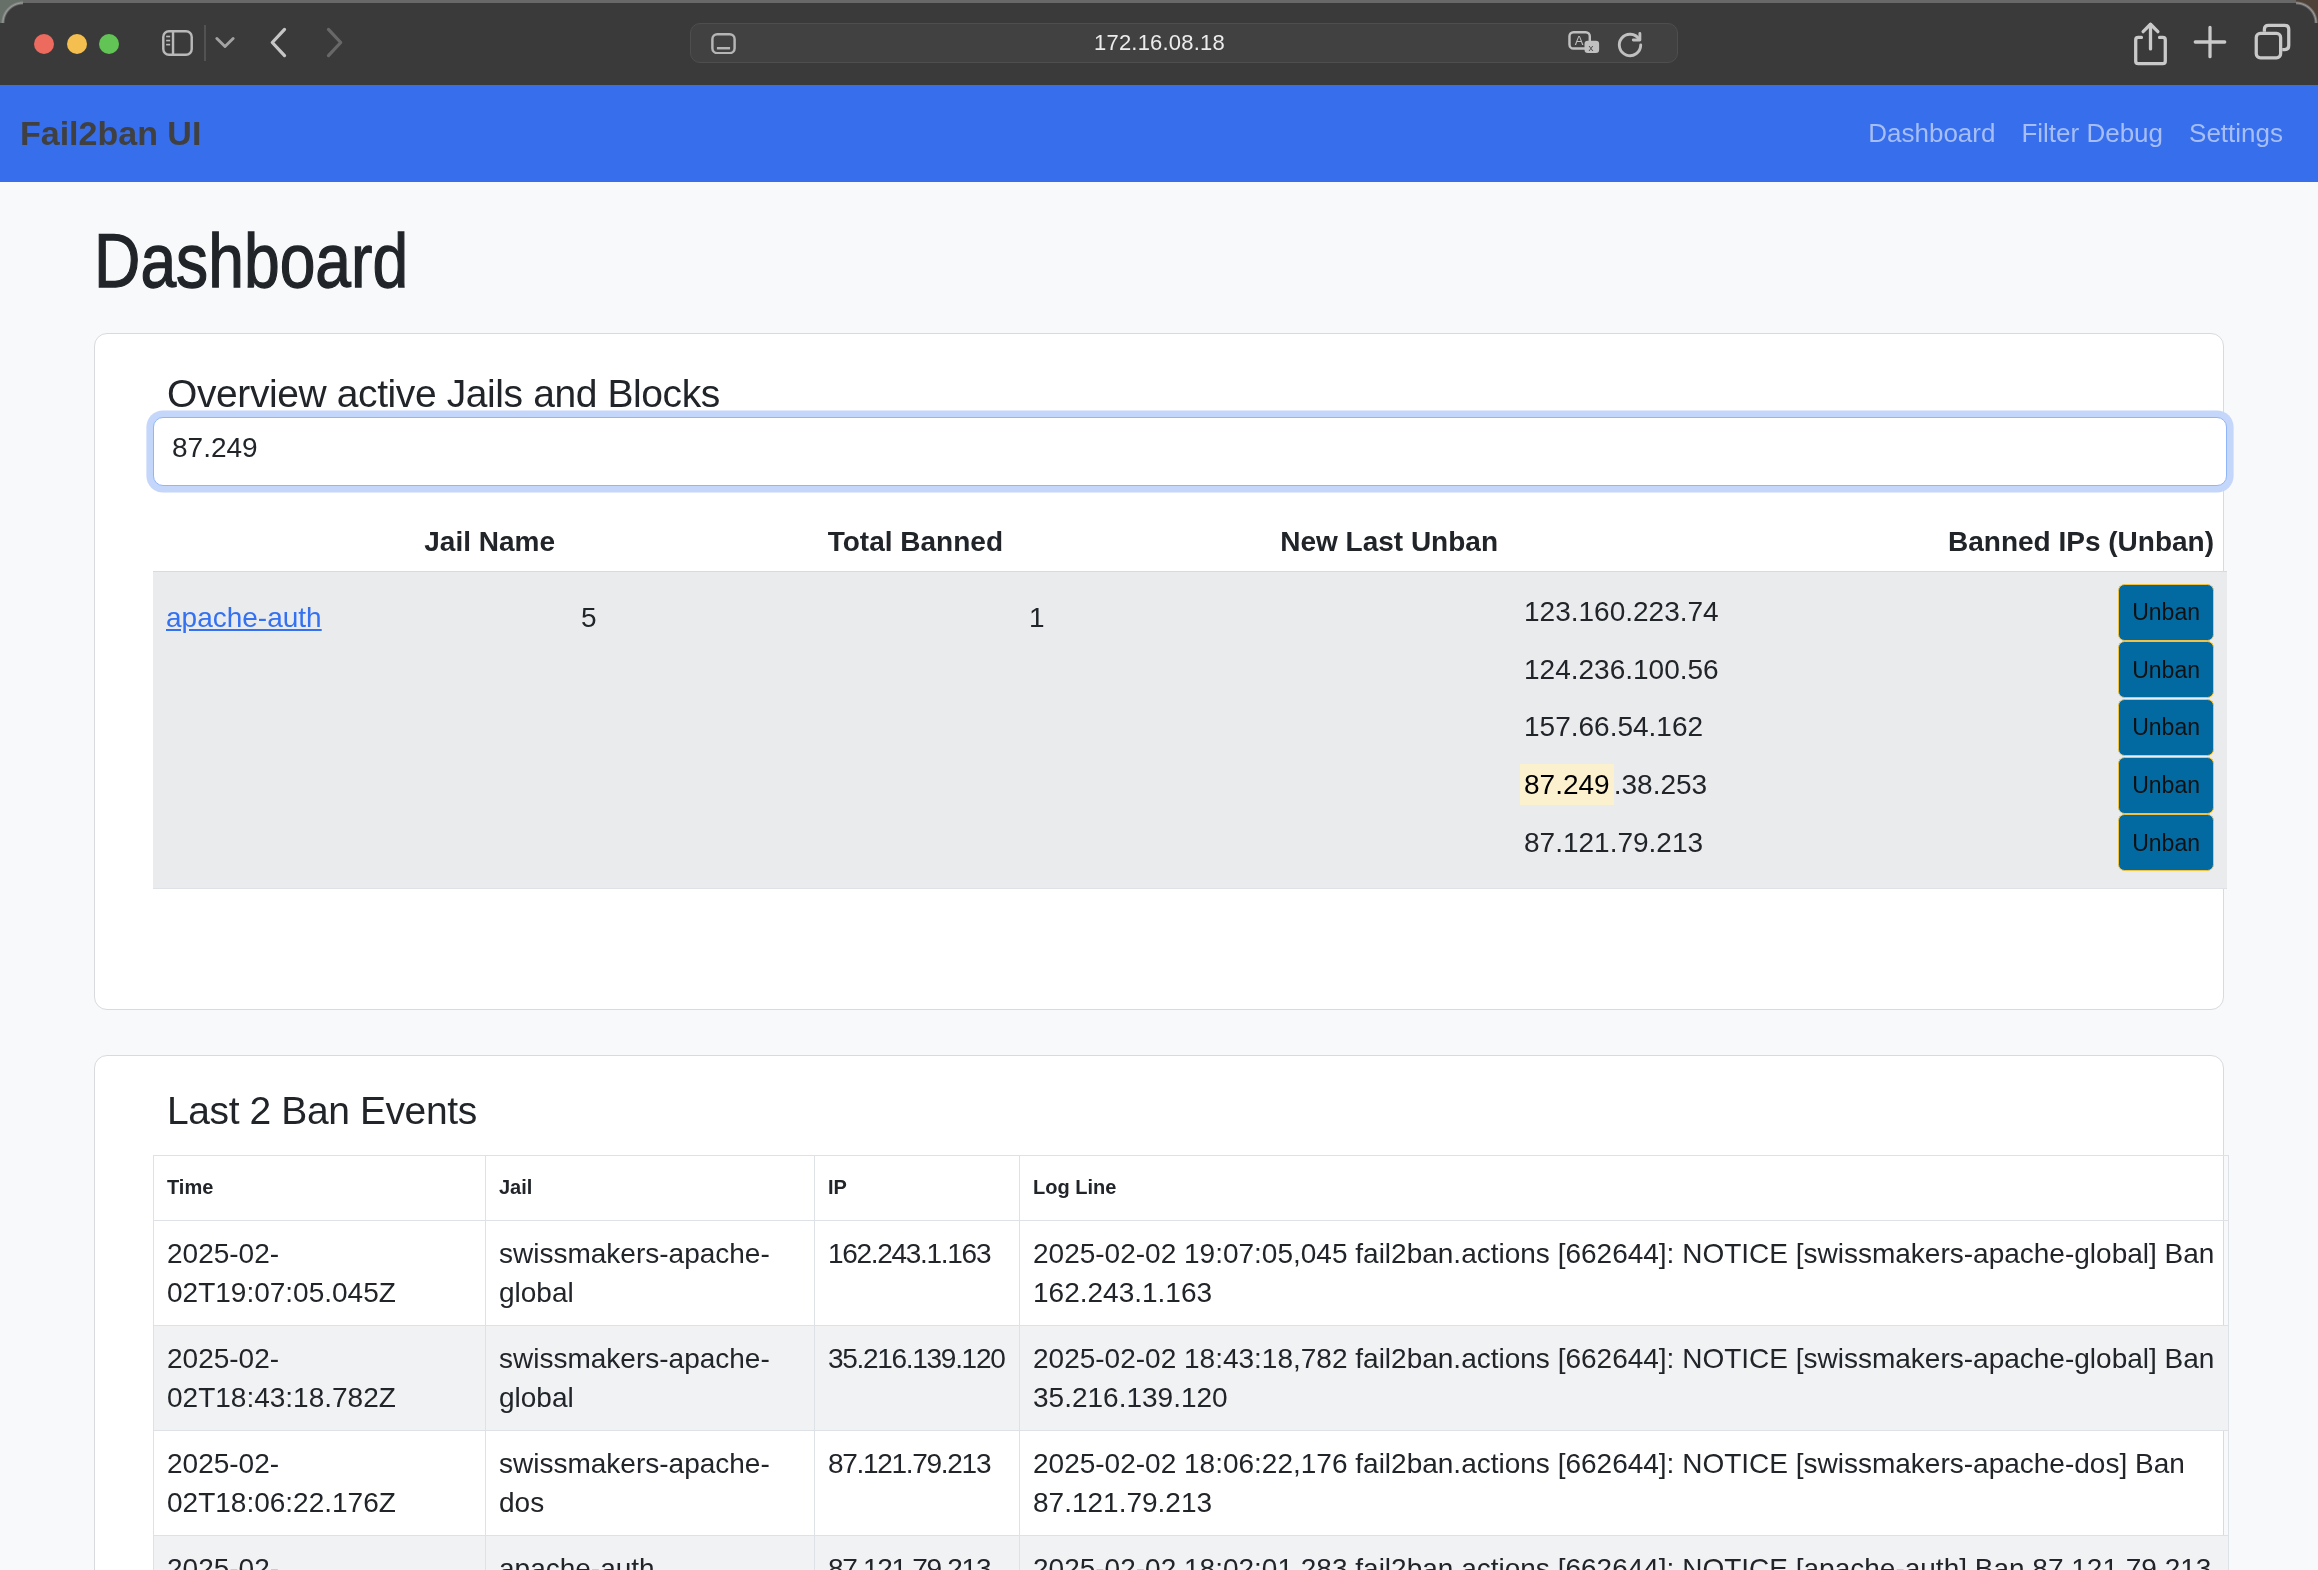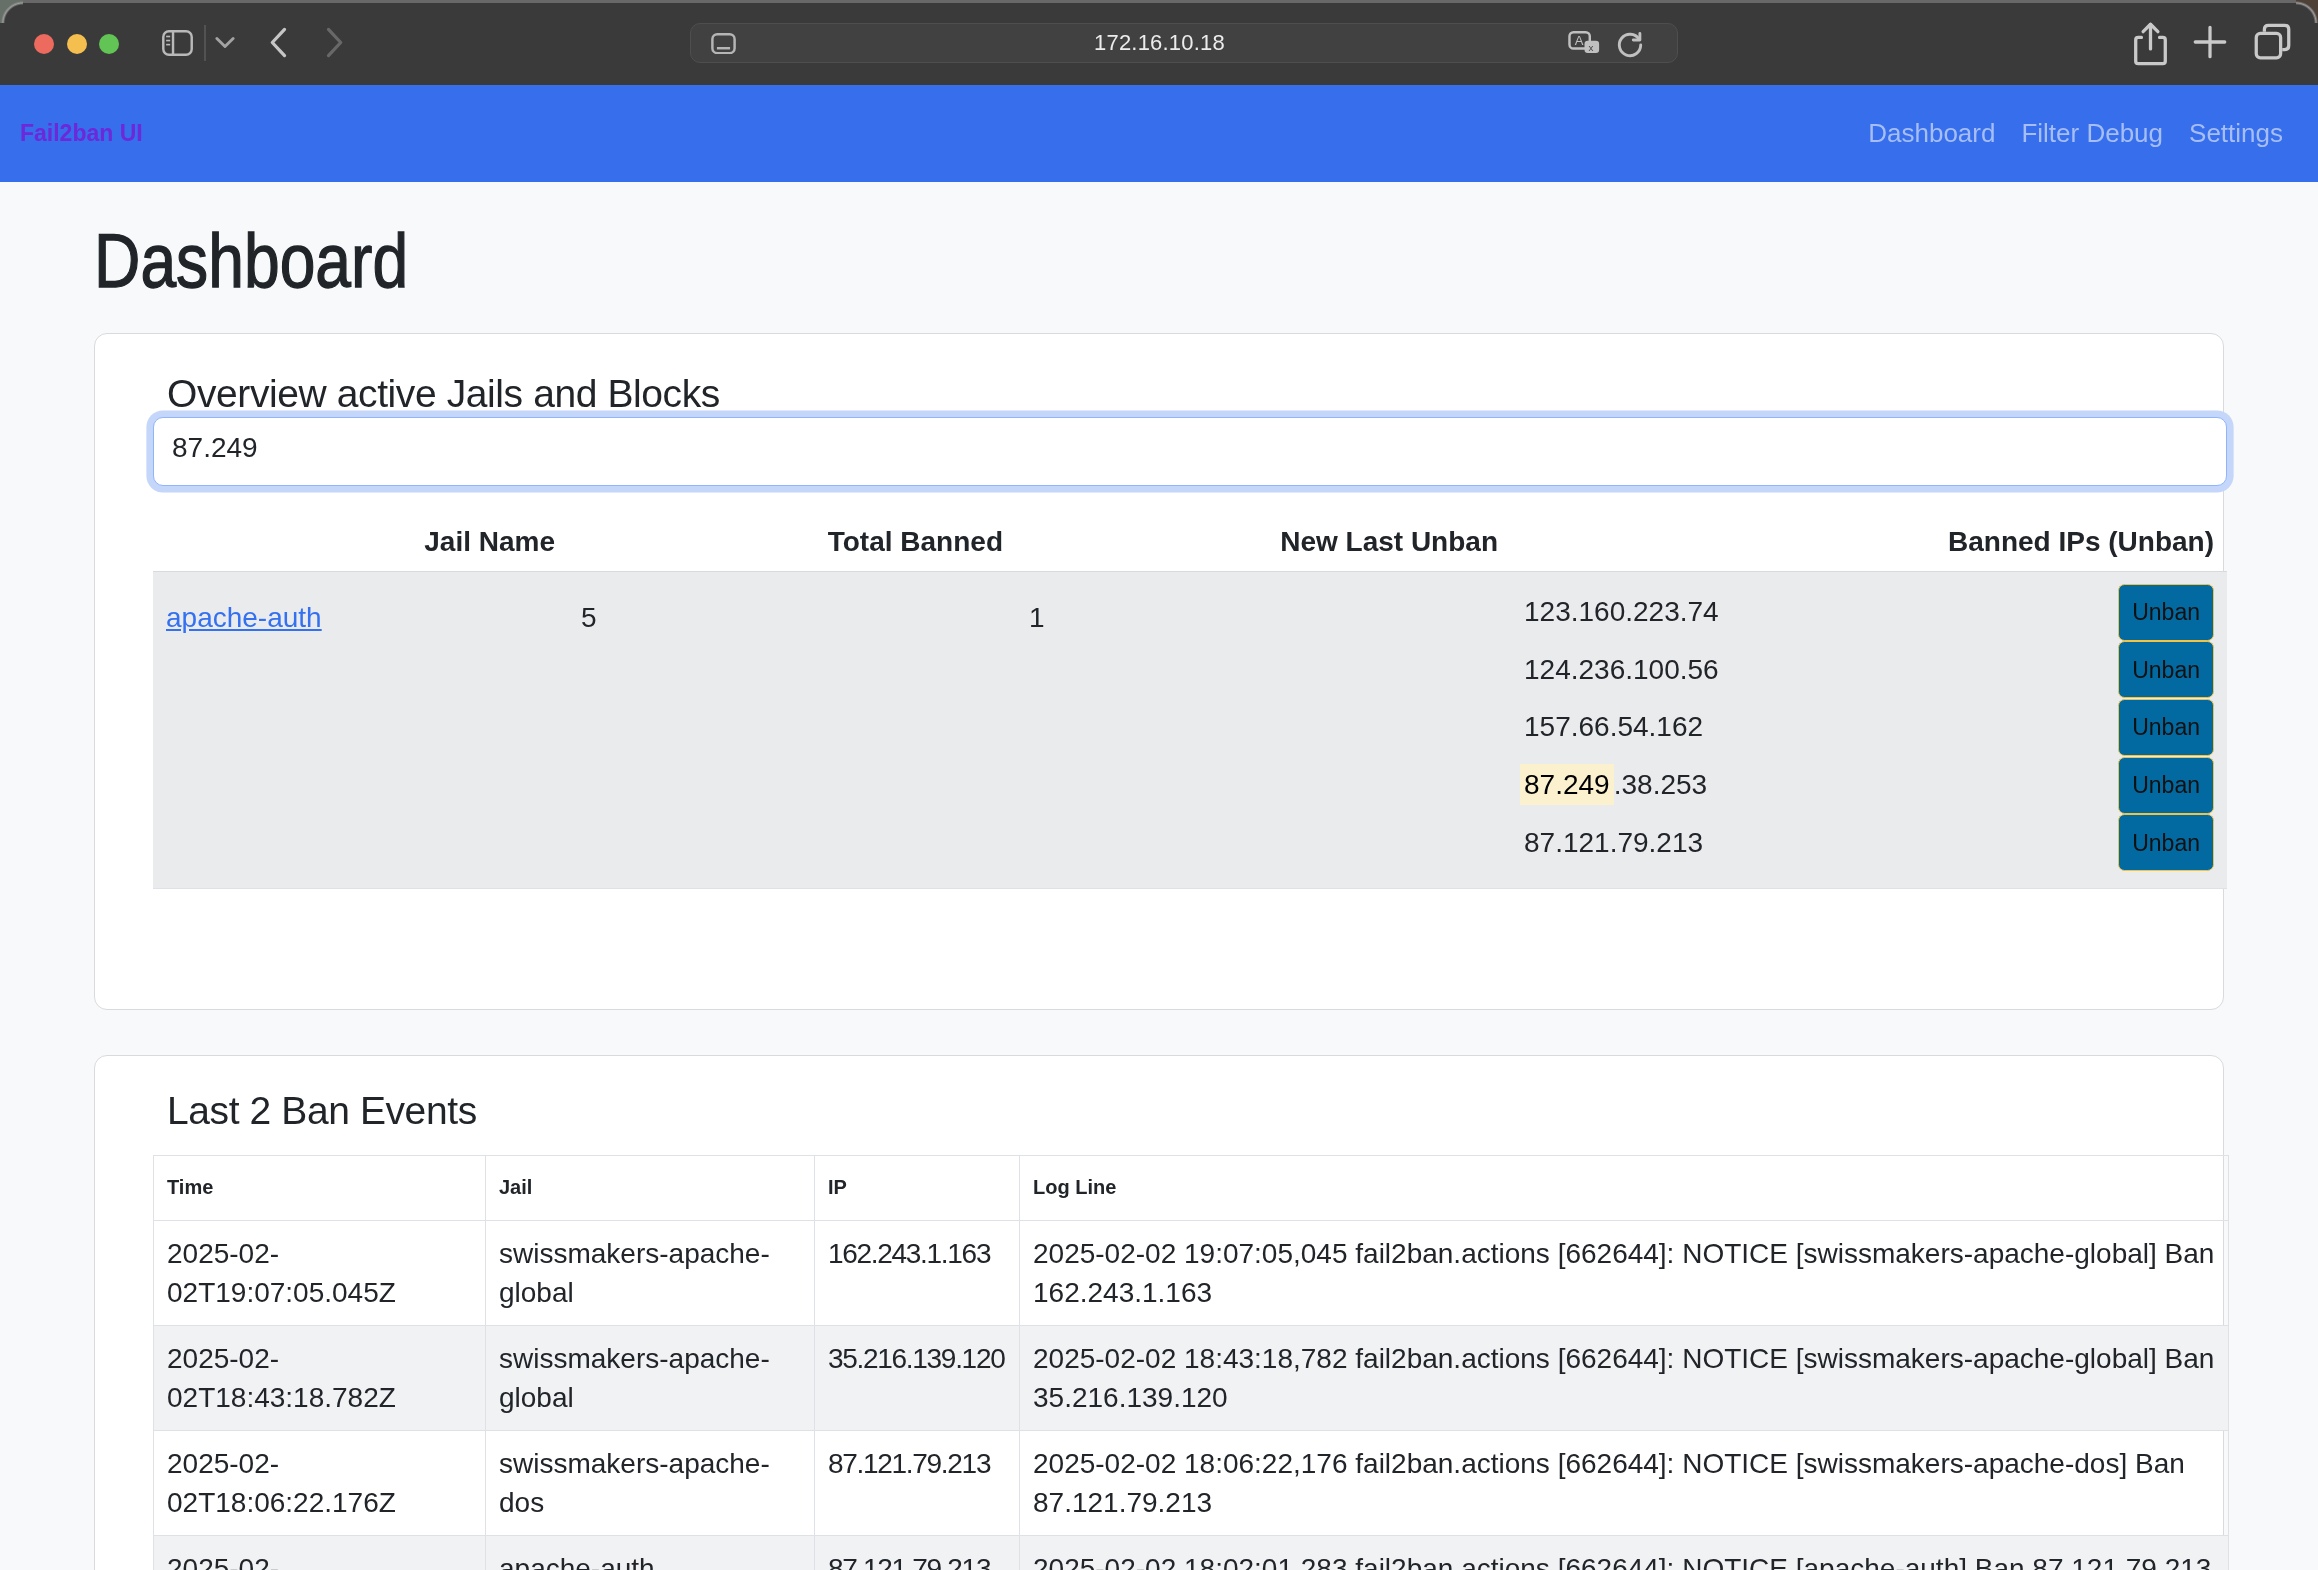--- a/index.html
+++ b/index.html
@@ -13,21 +13,21 @@
 #chrome .corner.r { right:0; background:radial-gradient(circle at 0 23px, rgba(0,0,0,0) 18px, #9a9a9a 20px, #4d4138 22px); }
 .tl { position:absolute; top:34px; width:20px; height:20px; border-radius:50%; }
 #tl1 { left:34px; background:#ed6a5e; }
 #tl2 { left:67px; background:#f4bf4e; }
 #tl3 { left:99px; background:#61c454; }
 .cicon { position:absolute; color:#b9b9b9; }
 #urlbar { position:absolute; left:690px; top:23px; width:988px; height:40px; border-radius:10px; background:#414141; border:1.6px solid #4e4e4e; }
 #urltext { position:absolute; left:0; right:49px; top:0; height:100%; display:flex; align-items:center; justify-content:center; color:#ececec; font-size:22px; letter-spacing:0.2px; }
 
 #navbar { position:absolute; left:0; top:85px; width:2319px; height:97px; background:#366eec; display:flex; align-items:center; }
-#brand { position:absolute; left:20px; top:85px; height:97px; display:flex; align-items:center; color:#6d28d9; font-size:23px; font-weight:bold; }
+#brand { position:absolute; left:20px; top:85px; height:97px; display:flex; align-items:center; color:#404040; font-size:34px; font-weight:bold; }
 #navlinks { position:absolute; right:23px; top:85px; height:97px; display:flex; align-items:center; }
 #navlinks span { color:#a6bef5; font-size:26px; padding:0 13px; }
 
 #page { position:absolute; left:0; top:182px; width:2319px; height:1389px; background:#f8f9fa; }
 h1 { -webkit-text-stroke:1.3px #212529; position:absolute; left:94px; top:41px; font-size:76px; font-weight:400; line-height:1; color:#212529; transform:scaleX(0.845); transform-origin:left; white-space:nowrap; }
 .card { position:absolute; left:94px; width:2130px; background:#fff; border:1.6px solid #d8dadd; border-radius:13px;padding-left:32px; }
 #card1 { top:151px; height:677px; }
 #card2 { top:873px; height:739px; }
 .cardbody { padding:26px; }
 h2 { font-size:39px; font-weight:400; line-height:47px; color:#212529; white-space:nowrap; letter-spacing:-0.4px; }
@@ -73,21 +73,21 @@
   <svg class="cicon" style="left:215px;top:36px" width="20" height="13" viewBox="0 0 24 16">
       <path d="M2 3 L12 13 L22 3" fill="none" stroke="#a3a3a3" stroke-width="3.5" stroke-linecap="round" stroke-linejoin="round"></path>
     </svg>
   <svg class="cicon" style="left:268px;top:27px" width="20" height="31" viewBox="0 0 24 38">
       <path d="M20 3 L5 19 L20 35" fill="none" stroke="#c6c6c6" stroke-width="4" stroke-linecap="round" stroke-linejoin="round"></path>
     </svg>
   <svg class="cicon" style="left:325px;top:27px" width="20" height="31" viewBox="0 0 24 38">
       <path d="M4 3 L19 19 L4 35" fill="none" stroke="#686868" stroke-width="4" stroke-linecap="round" stroke-linejoin="round"></path>
     </svg>
   <div id="urlbar">
-    <div id="urltext">172.16.10.18</div>
+    <div id="urltext">172.16.08.18</div>
     <svg style="position:absolute;left:20px;top:9px" width="25" height="21.4" viewBox="0 0 30 26">
       <rect x="1.5" y="1.5" width="27" height="23" rx="6" fill="none" stroke="#b5b5b5" stroke-width="3"></rect>
       <line x1="7" y1="18.5" x2="23" y2="18.5" stroke="#b5b5b5" stroke-width="3"></line>
     </svg>
     <svg style="position:absolute;right:76px;top:7.4px" width="33" height="26" viewBox="0 0 40 32">
       <rect x="1.5" y="1.5" width="25" height="20" rx="5" fill="none" stroke="#c0c0c0" stroke-width="3"></rect>
       <text x="8" y="17" font-size="16" fill="#c0c0c0" font-family="Liberation Sans">A</text>
       <rect x="20" y="12" width="18" height="15" rx="4" fill="#c0c0c0"></rect>
       <text x="25" y="24" font-size="12" fill="#414141" font-family="Liberation Sans">x</text>
     </svg>

